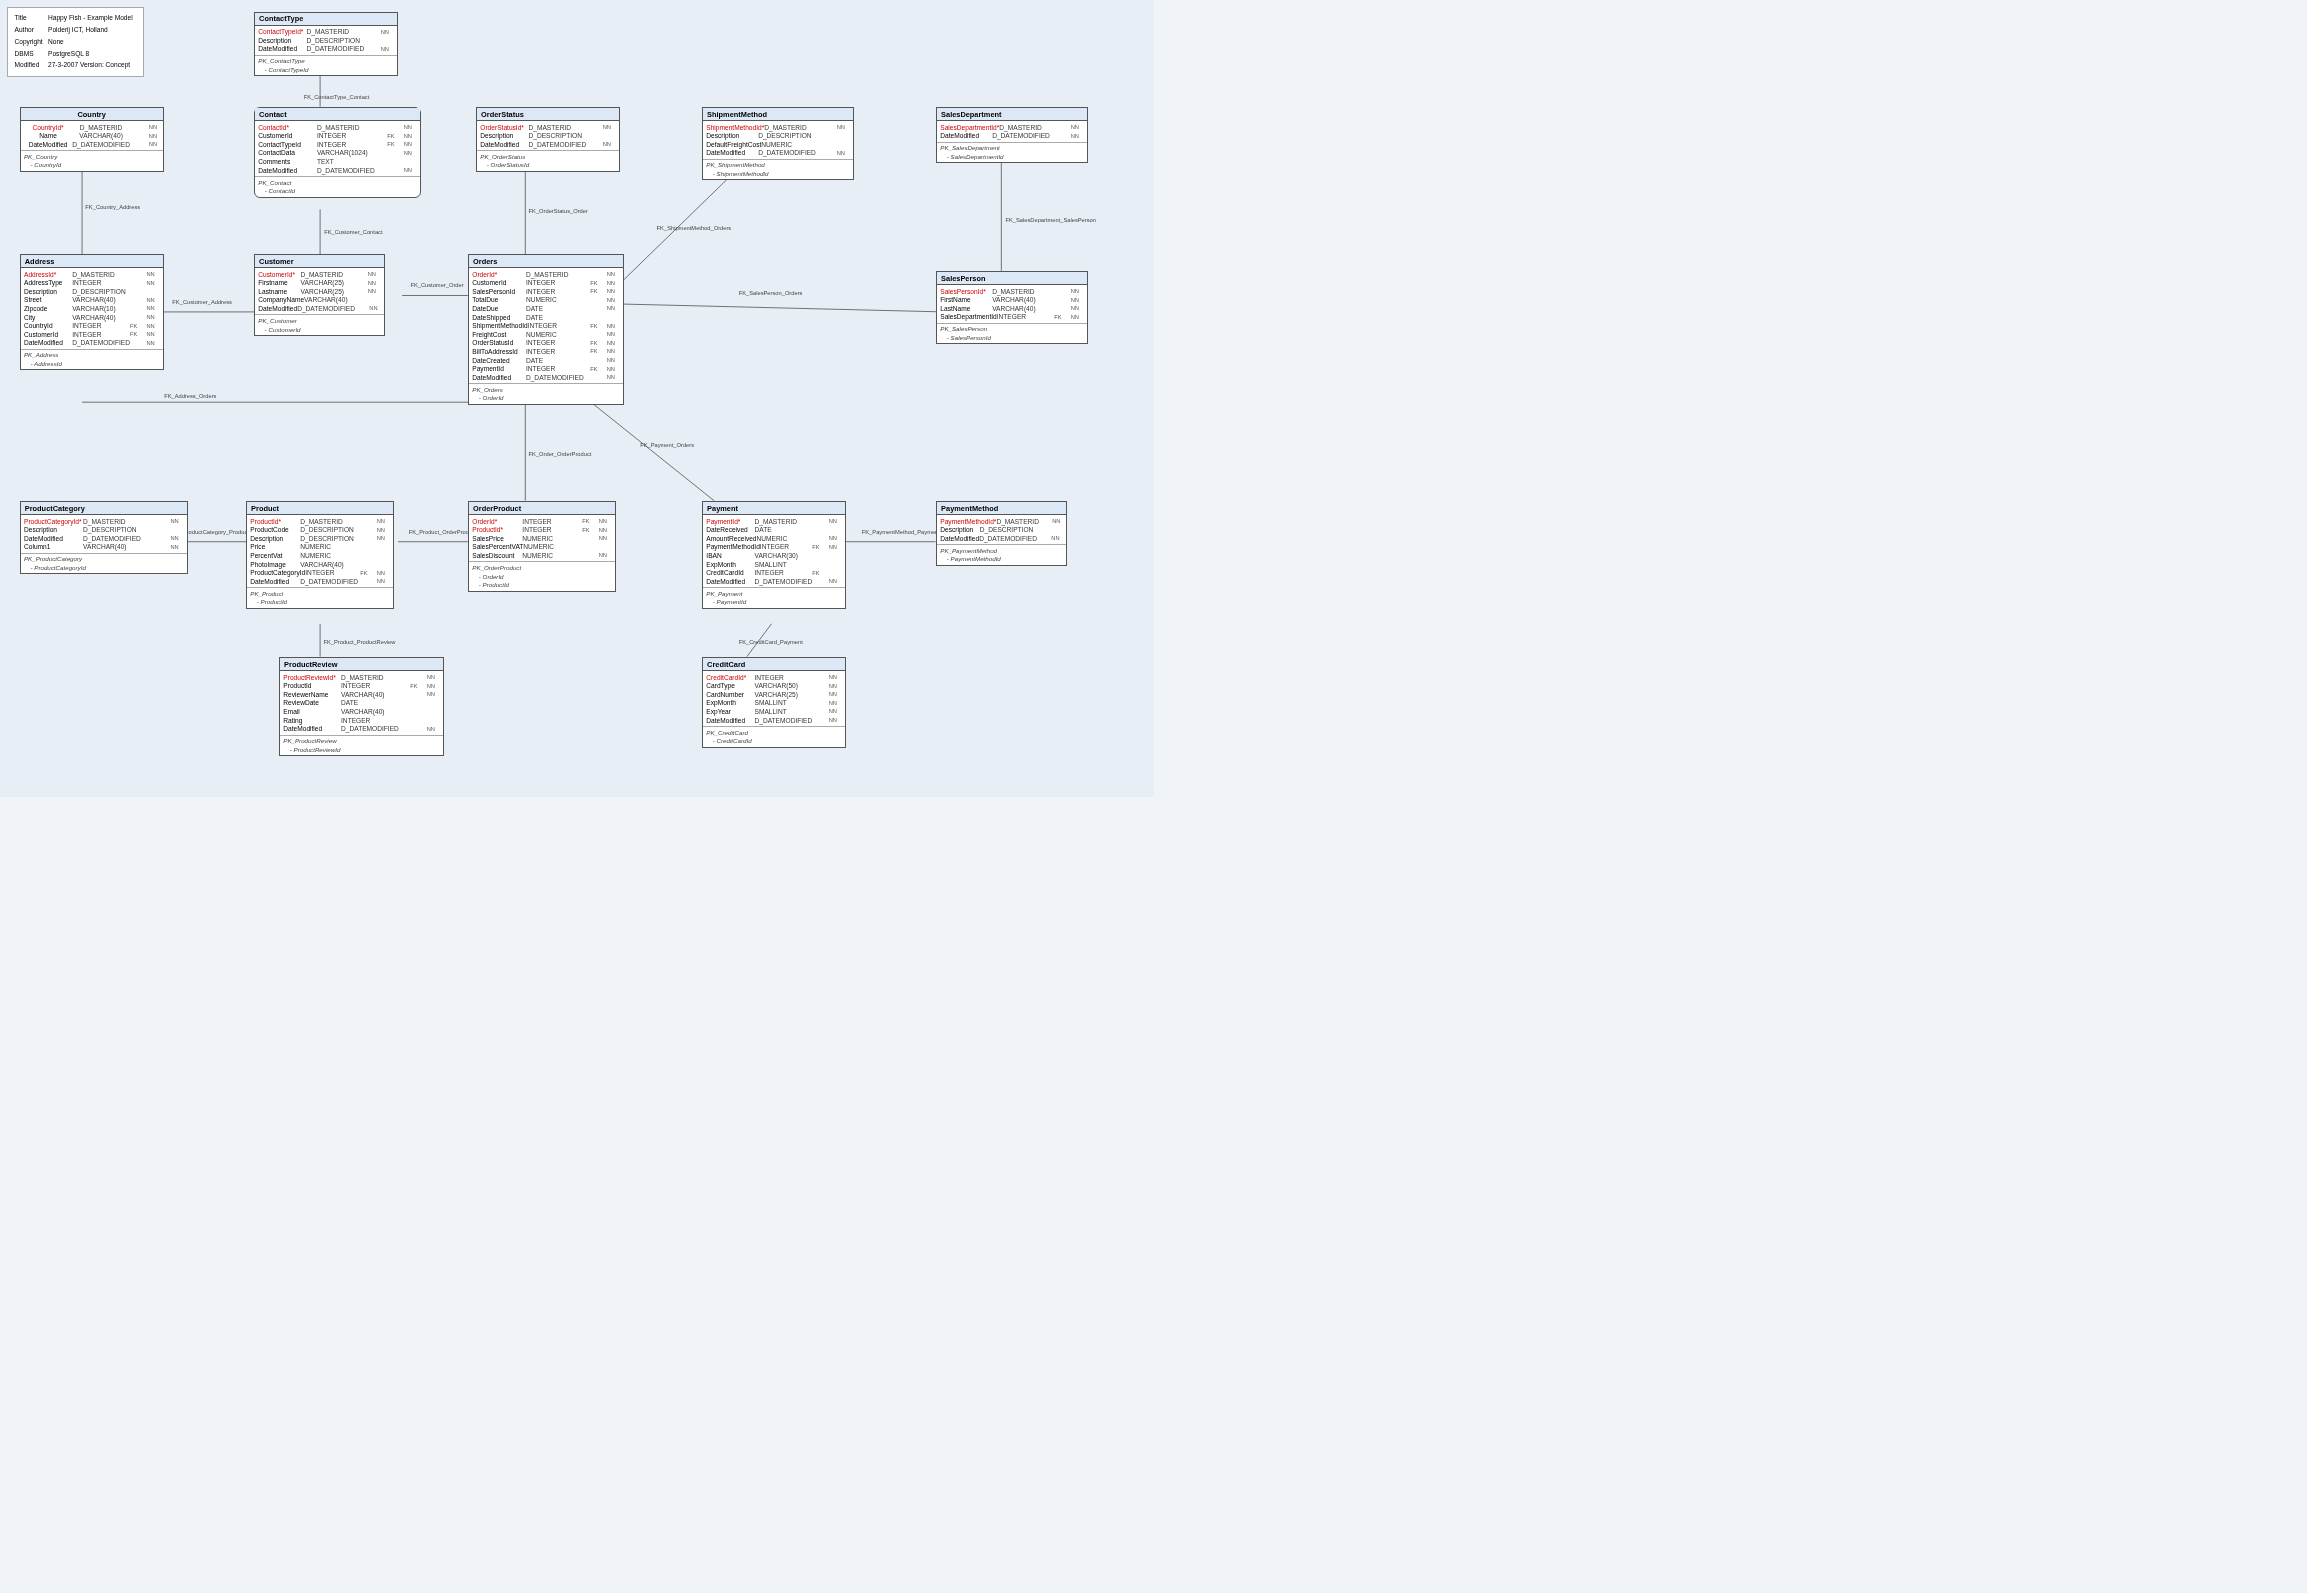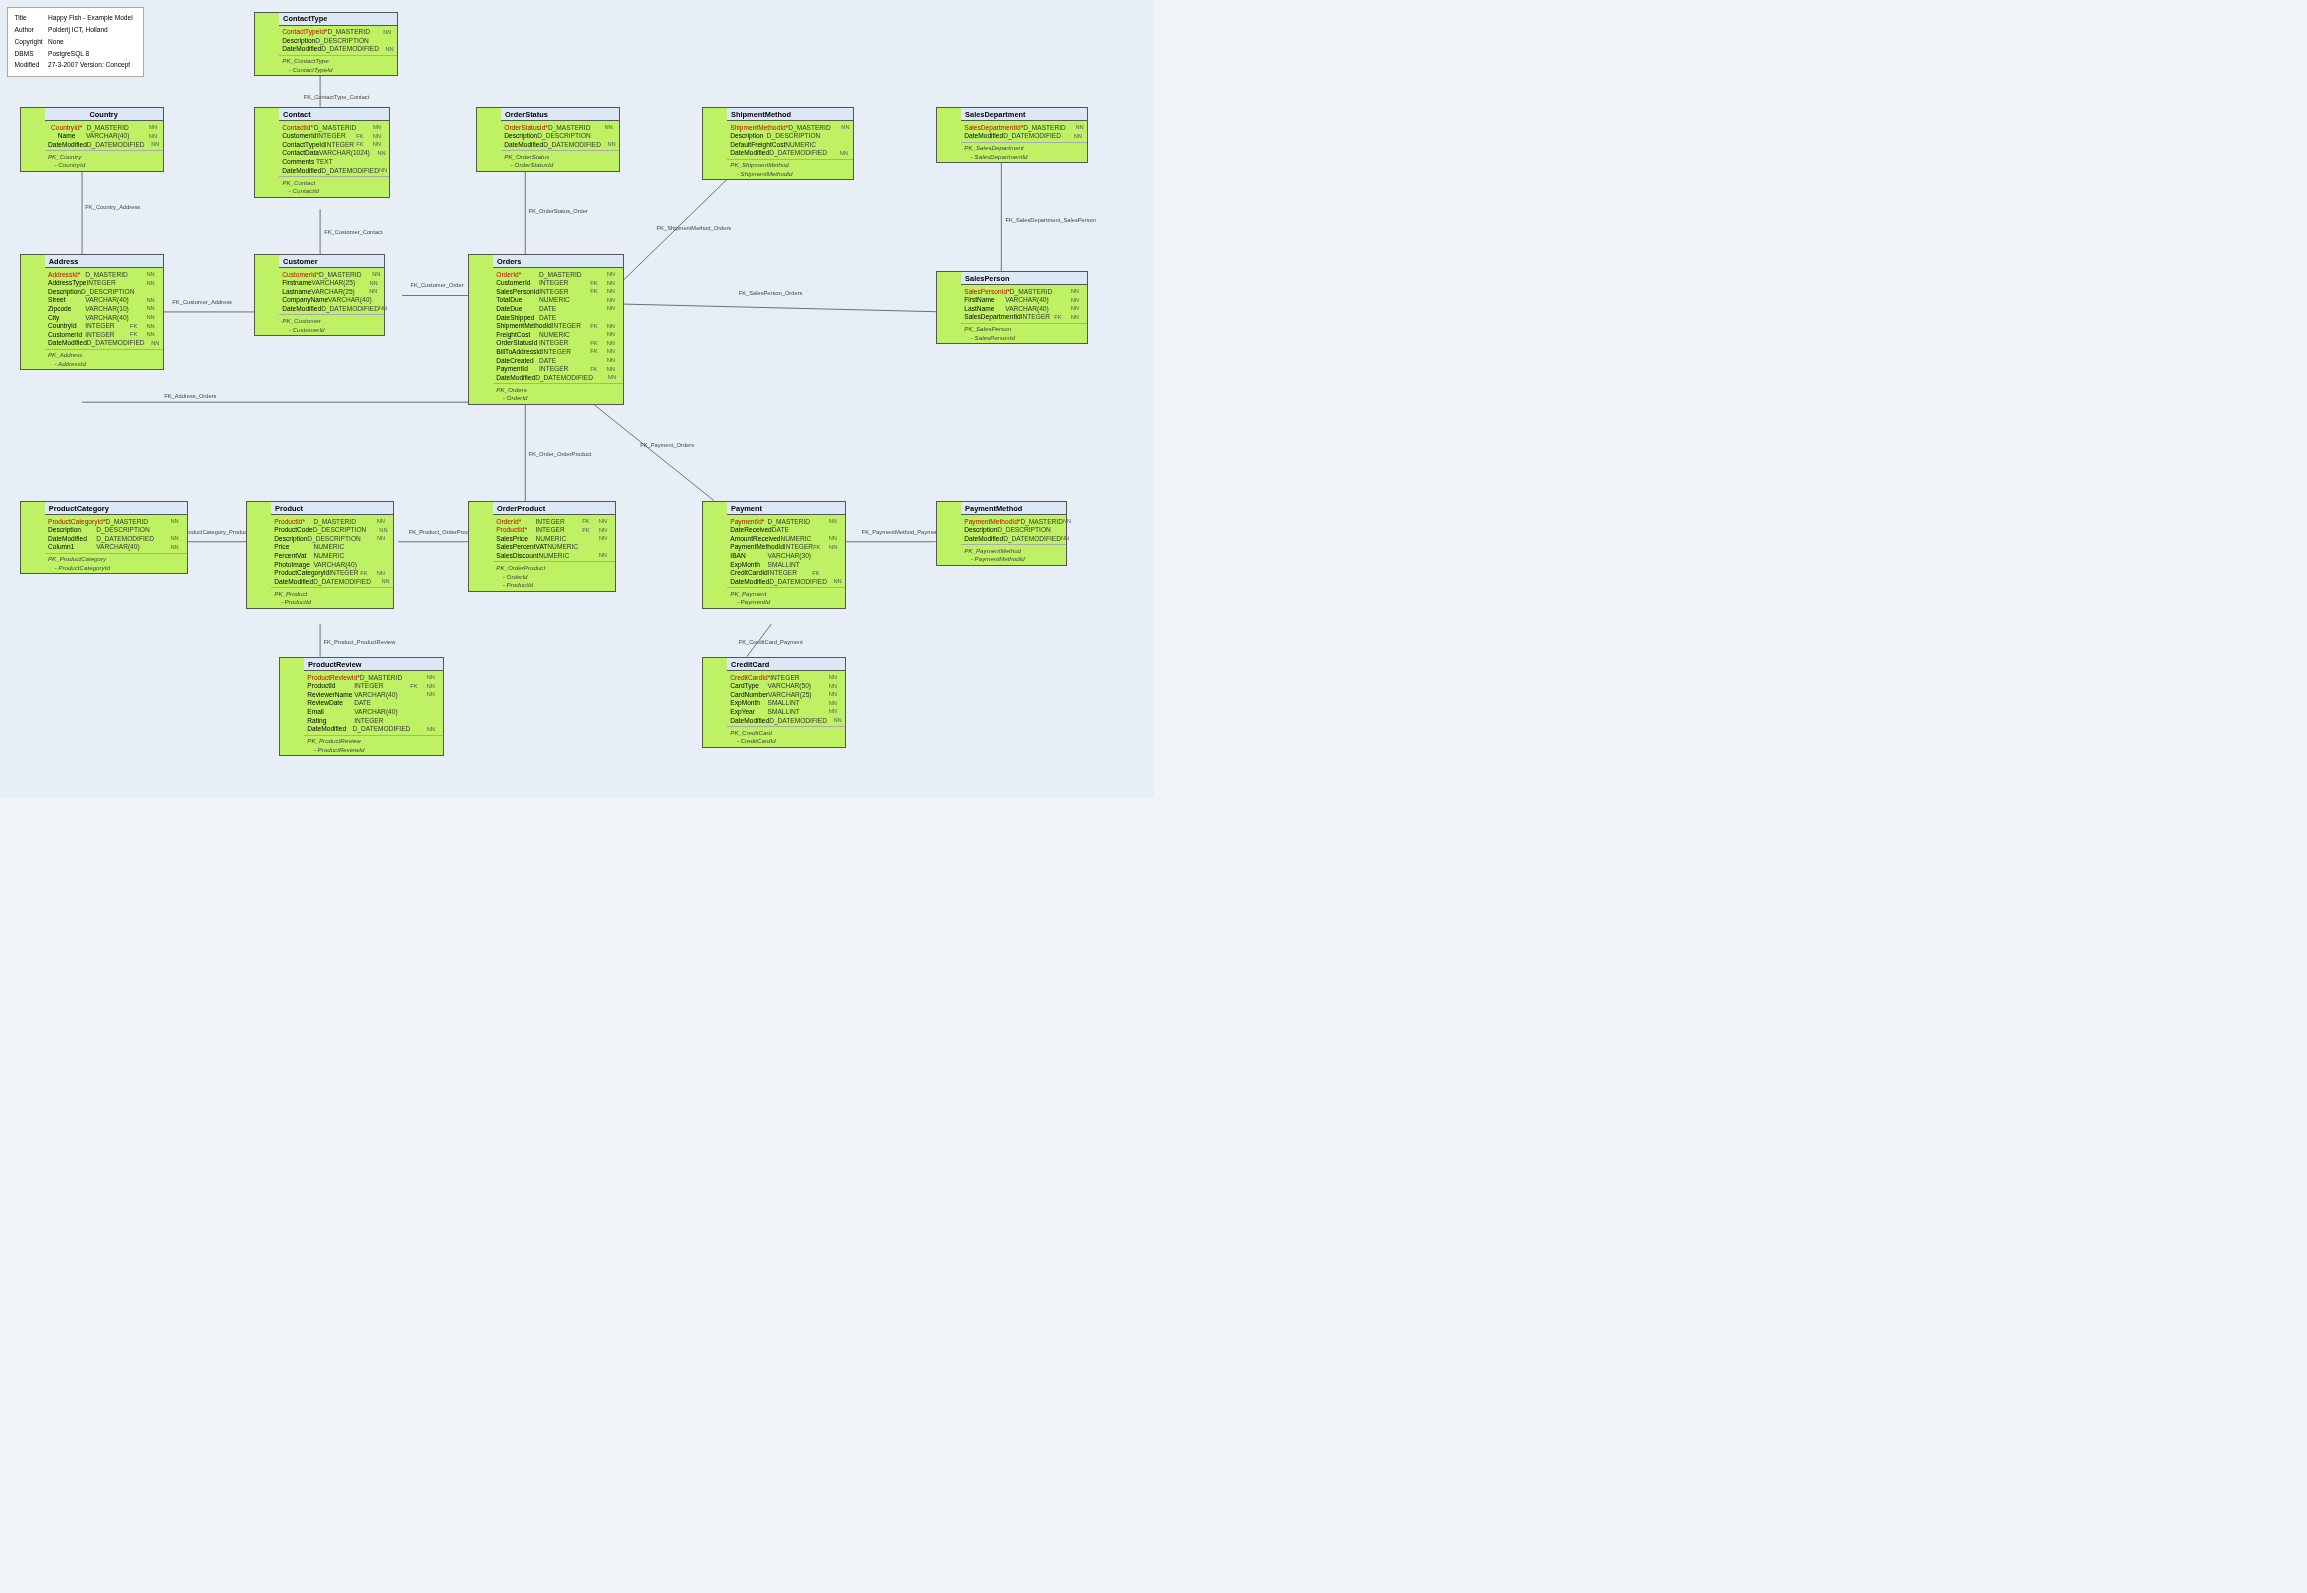--- a/index.html
+++ b/index.html
@@ -23,24 +23,23 @@
       left: 6.6px;
       background: #fff;
       border: 0.8px solid #aaa;
       padding: 3.3px 4.9px;
       font-size: 6.6px;
       line-height: 1.5;
     }
     .info-box table td { padding: 0 3.3px 0 0; }
     .entity {
       position: absolute;
-      background: #bef264;
+      background: #ffffff;
       border: 0.8px solid #555;
       min-width: 131px;
-      padding-left: 24px;
     }
     .entity-header {
       background: #dce8f5;
       border-bottom: 0.8px solid #555;
       padding: 1.6px 4.1px;
       font-weight: bold;
       font-size: 7.4px;
     }
     .entity-body {
       padding: 1.6px 0;
@@ -190,21 +189,21 @@
         <span class="col-name">DateModified</span>
         <span class="col-type">D_DATEMODIFIED</span>
         <span class="col-fk"></span>
         <span class="col-nn">NN</span>
       </div>
       <div class="entity-row pk-section">PK_ContactType</div>
       <div class="entity-row indent">- ContactTypeId</div>
     </div>
   </div>
 
-  <div class="entity" style="left:254px;top:107px;width:136px;">
+  <div class="entity" style="left:254px;top:107px;width:167px;border-radius:6px;">
     <div class="entity-header">Contact</div>
     <div class="entity-body">
       <div class="entity-row">
         <span class="col-name asterisk">ContactId*</span>
         <span class="col-type">D_MASTERID</span>
         <span class="col-fk"></span>
         <span class="col-nn">NN</span>
       </div>
       <div class="entity-row">
         <span class="col-name">CustomerId</span>

